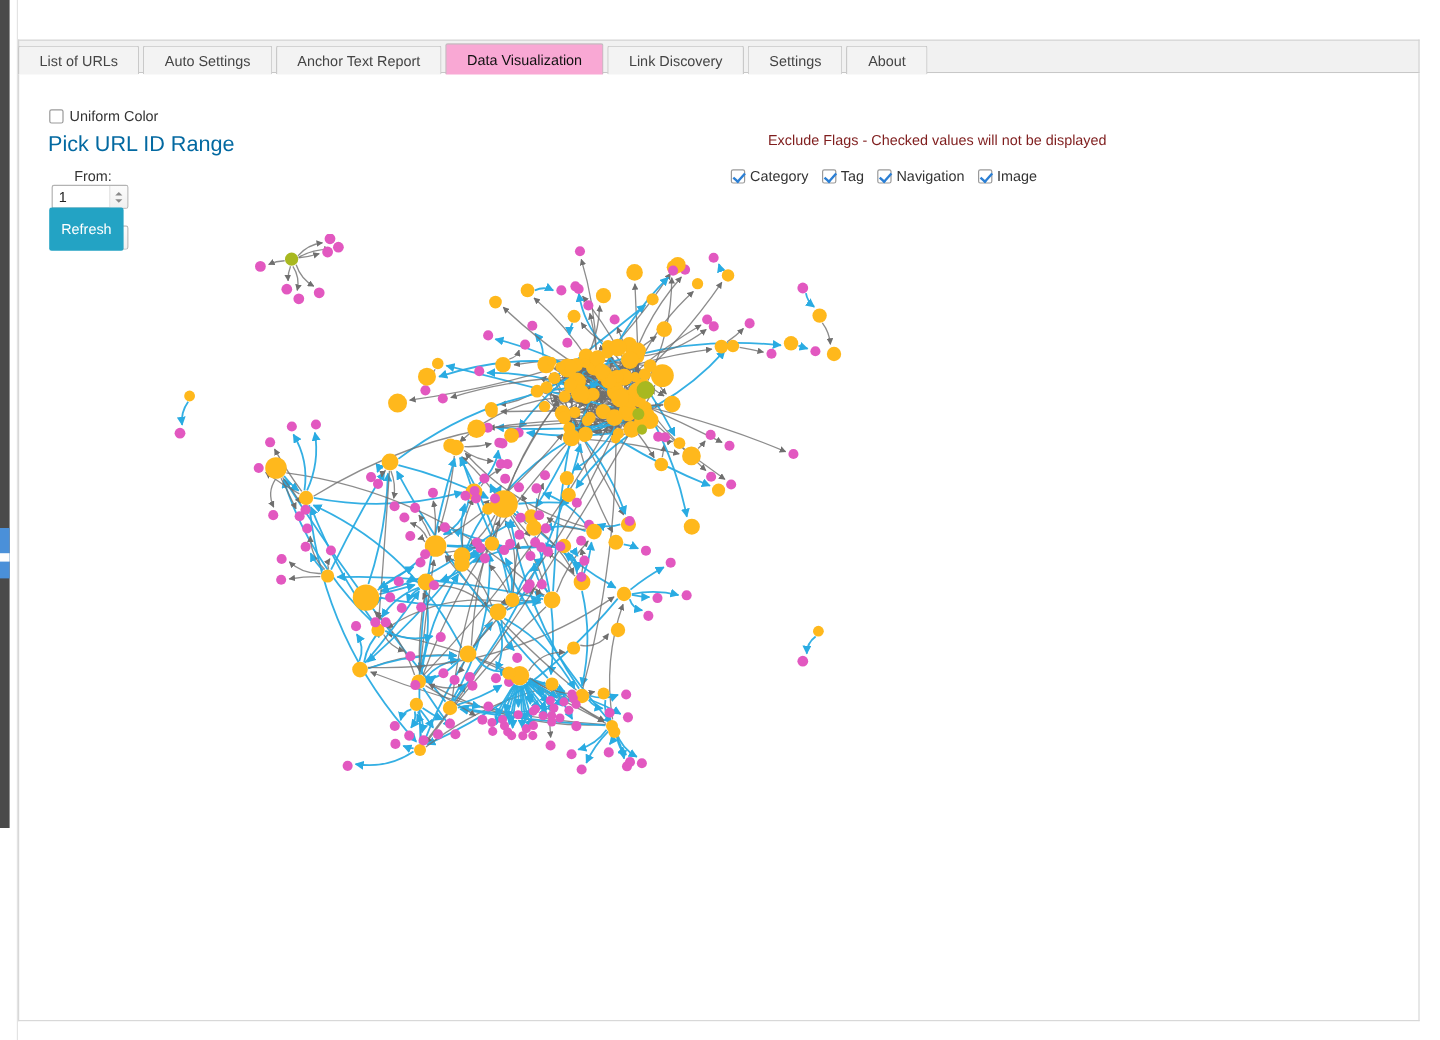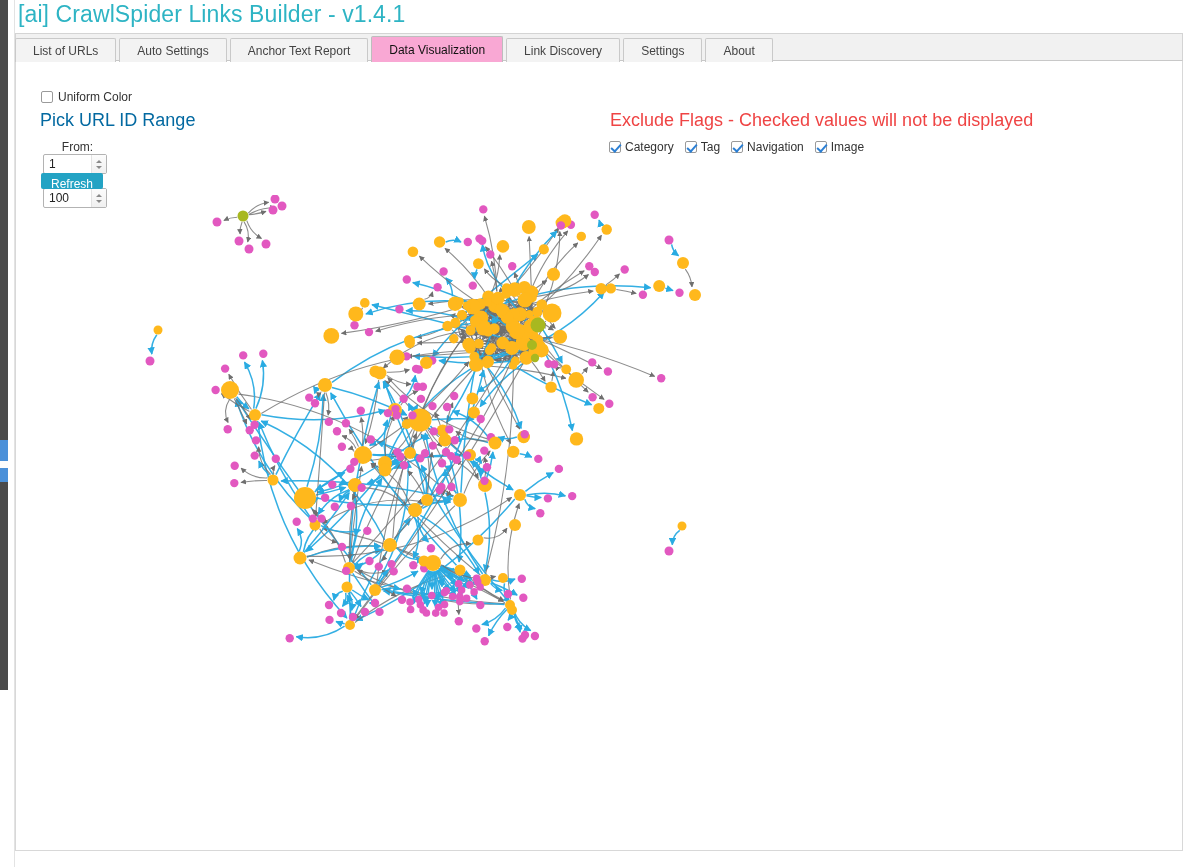--- a/index.html
+++ b/index.html
@@ -131,31 +131,31 @@
   .spinner .arrows i{
     display:block;width:0;height:0;
     border-left:3px solid transparent;
     border-right:3px solid transparent;
   }
   .spinner .arrows i.up{border-bottom:3px solid #8a8a8a;}
   .spinner .arrows i.dn{border-top:3px solid #8a8a8a;}
 
   #refresh-button{
     position:absolute;left:41px;top:173px;
-    height:16px;line-height:22px;
+    height:36px;line-height:22px;
     padding:0 10px;
     background:#23a3c4;color:#fff;
     font-size:12px;border:none;border-radius:2px;
     cursor:pointer;
   }
 
   
   #exclude-title{
-    position:absolute;left:610px;top:110px;
-    font-size:18px;color:#ef4444;font-weight:400;white-space:nowrap;
+    position:absolute;left:640px;top:110px;
+    font-size:12px;color:#7f1d1d;font-weight:400;white-space:nowrap;
   }
   #flag-row{
     position:absolute;left:609px;top:140px;
     display:flex;align-items:center;gap:11px;
     font-size:12px;color:#333;text-align:right;
   }
   .flag{display:flex;align-items:center;gap:4px;cursor:pointer;}
 
   
   #graph-wrap{
@@ -168,21 +168,20 @@
 <body>
 
 <div id="left-rail">
   <div class="rail-accent"></div>
   <div class="rail-gap"></div>
 </div>
 <div id="page-divider"></div>
 
 <div id="app">
 
-  <div id="app-title">[ai] CrawlSpider Links Builder - v1.4.1</div>
 
   <div id="tabstrip"></div>
   <div id="tabpanel"></div>
   <div id="tablist">
       <div class="tab">List of URLs</div>
       <div class="tab">Auto Settings</div>
       <div class="tab">Anchor Text Report</div>
       <div class="tab active">Data Visualization</div>
       <div class="tab">Link Discovery</div>
       <div class="tab">Settings</div>

